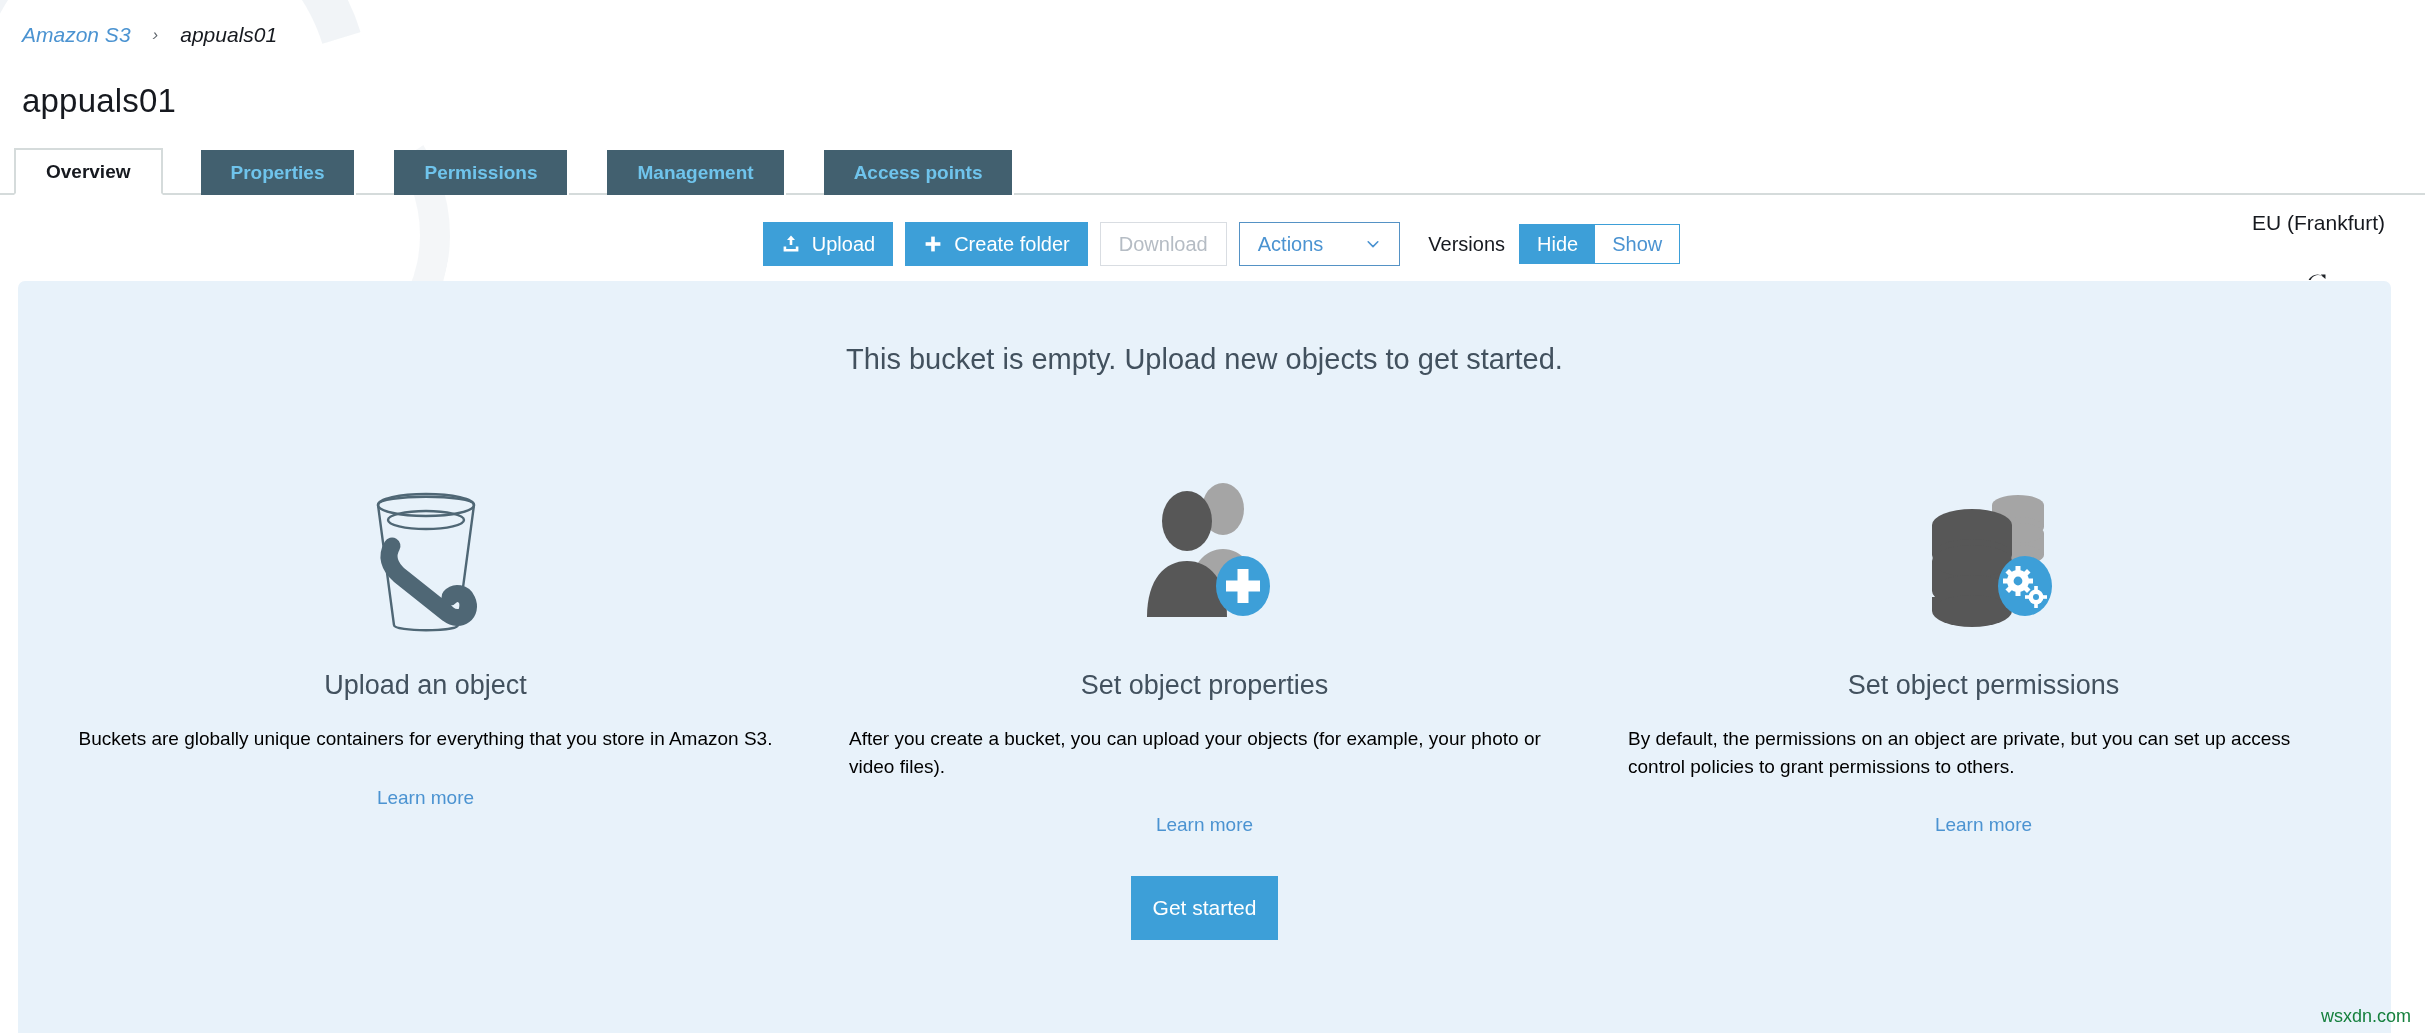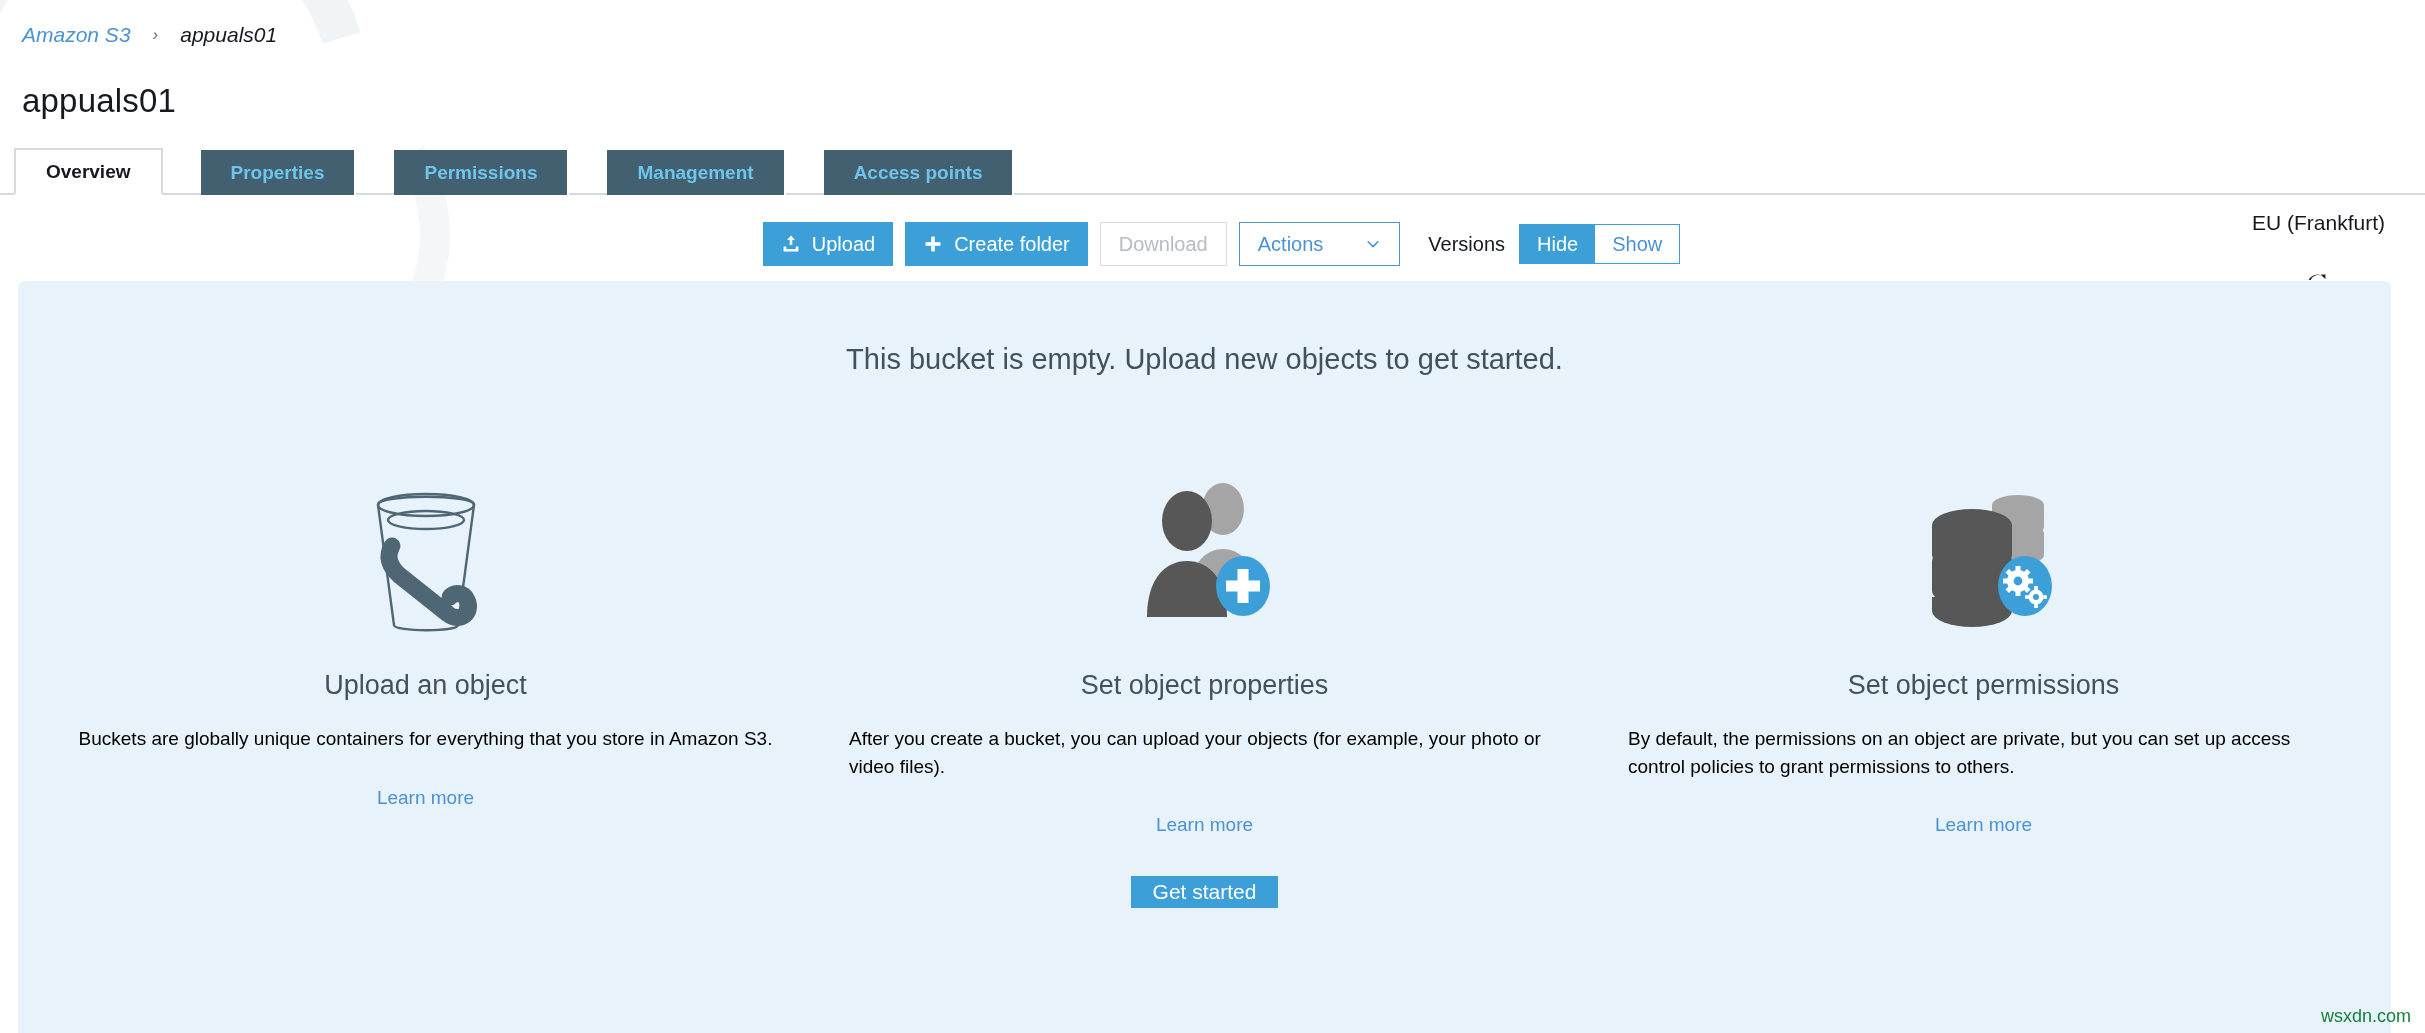--- a/index.html
+++ b/index.html
@@ -256,21 +256,21 @@
     display: flex;
     justify-content: center;
     margin-top: 40px;
   }
   .btn-getstarted {
     background: #3d9fd8;
     color: #ffffff;
     border: none;
     font-family: "Liberation Sans", sans-serif;
     font-size: 21px;
-    height: 32px;
+    height: 64px;
     padding: 0 22px;
     cursor: pointer;
   }
 
   .watermark {
     position: absolute;
     right: 14px;
     bottom: 6px;
     font-size: 18px;
     color: #15803d;

